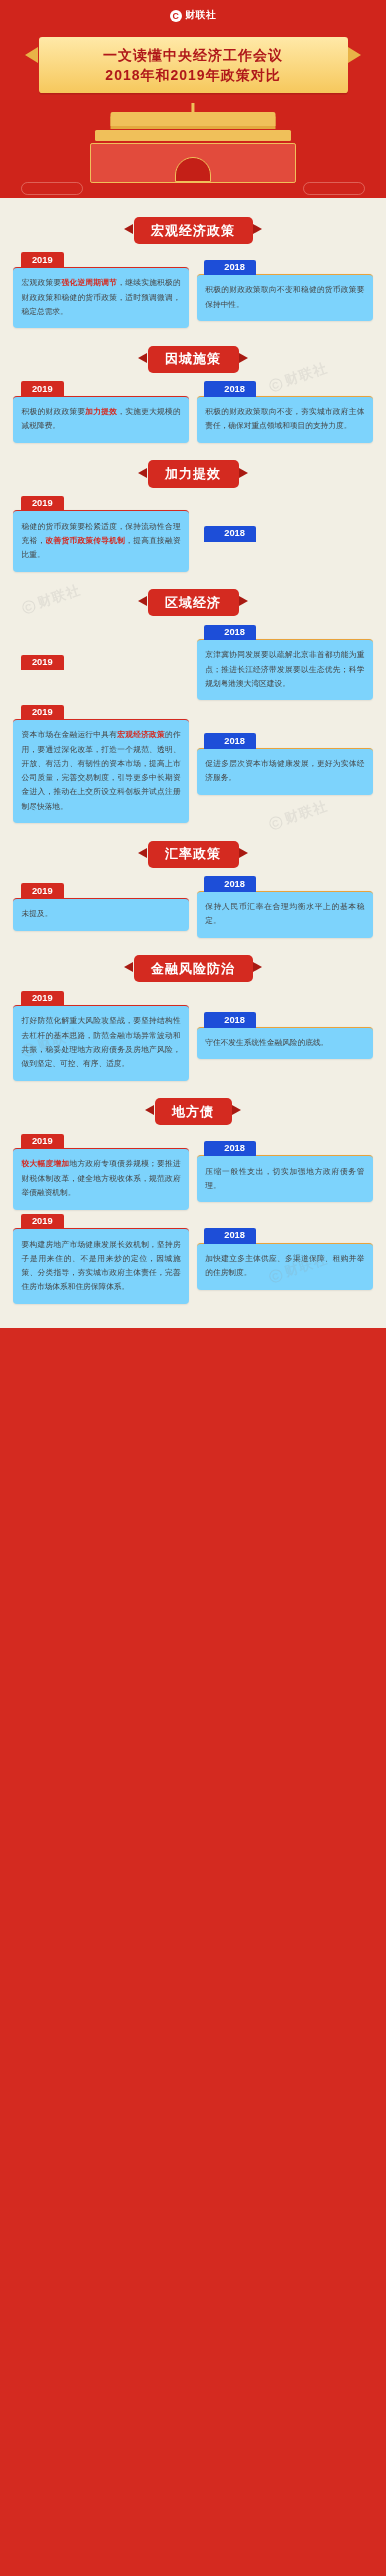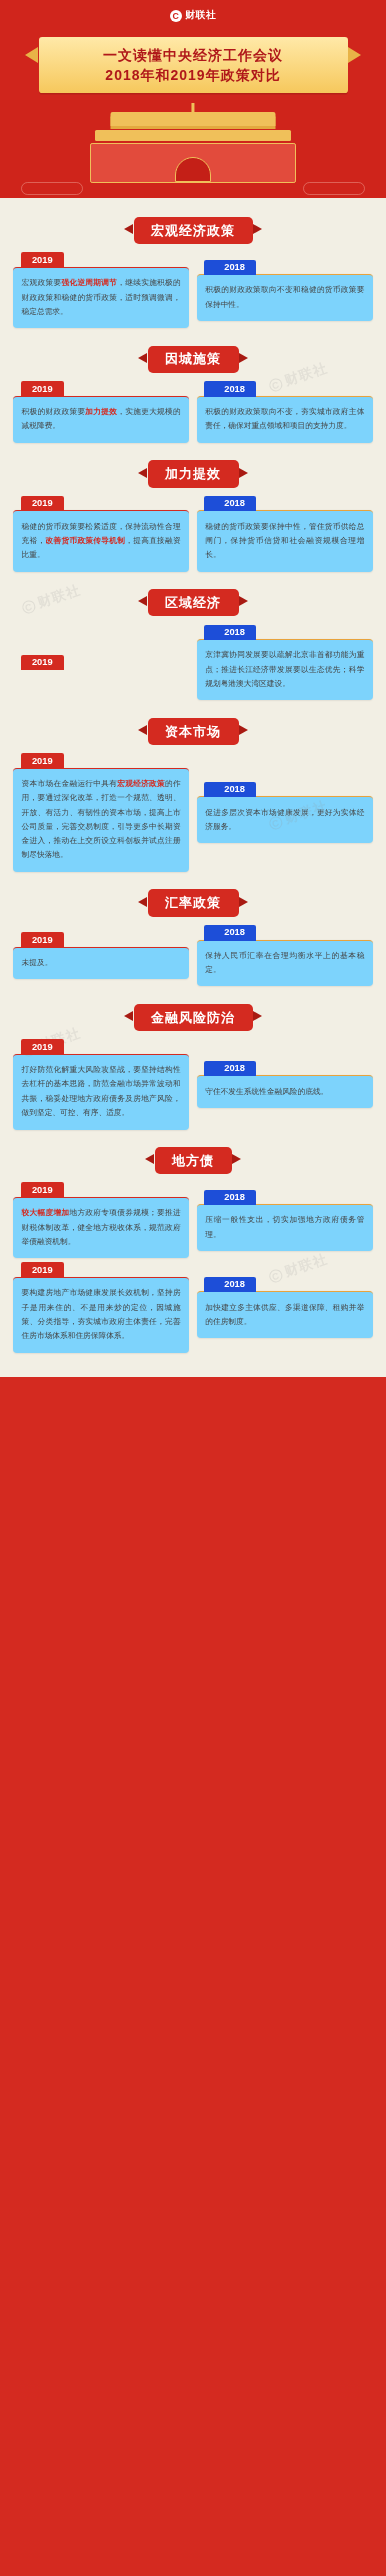--- a/index.html
+++ b/index.html
@@ -260,32 +260,31 @@
         <div class="sec-head"><span class="ribbon">因城施策</span></div>
         <div class="cols">
           <div class="col"><div class="year-tag year-2019">2019</div><div class="card left"><span>积极的财政政策要<span class="hl">加力提效</span>，实施更大规模的减税降费。</span></div></div>
           <div class="col"><div class="year-tag year-2018">2018</div><div class="card right"><span>积极的财政政策取向不变，夯实城市政府主体责任，确保对重点领域和项目的支持力度。</span></div></div>
         </div>
       </div>
       <div class="section">
         <div class="sec-head"><span class="ribbon">加力提效</span></div>
         <div class="cols">
           <div class="col"><div class="year-tag year-2019">2019</div><div class="card left"><span>稳健的货币政策要松紧适度，保持流动性合理充裕，<span class="hl">改善货币政策传导机制</span>，提高直接融资比重。</span></div></div>
-          <div class="col"><div class="year-tag year-2018">2018</div><div class="card right"><span>稳健的货币政策要保持中性，管住货币供给总闸门，保持货币信贷和社会融资规模合理增长。</span></div></div>
+          <div class="col"><div class="year-tag year-2018">2018</div></div>
         </div>
       </div>
       <div class="section">
         <div class="sec-head"><span class="ribbon">区域经济</span></div>
         <div class="cols">
           <div class="col"><div class="year-tag year-2019">2019</div></div>
           <div class="col"><div class="year-tag year-2018">2018</div><div class="card right"><span>京津冀协同发展要以疏解北京非首都功能为重点；推进长江经济带发展要以生态优先；科学规划粤港澳大湾区建设。</span></div></div>
         </div>
       </div>
       <div class="section">
-        <div class="sec-head"><span class="ribbon">资本市场</span></div>
         <div class="cols">
           <div class="col"><div class="year-tag year-2019">2019</div><div class="card left"><span>资本市场在金融运行中具有<span class="hl">宏观经济政策</span>的作用，要通过深化改革，打造一个规范、透明、开放、有活力、有韧性的资本市场，提高上市公司质量，完善交易制度，引导更多中长期资金进入，推动在上交所设立科创板并试点注册制尽快落地。</span></div></div>
           <div class="col"><div class="year-tag year-2018">2018</div><div class="card right"><span>促进多层次资本市场健康发展，更好为实体经济服务。</span></div></div>
         </div>
       </div>
       <div class="section">
         <div class="sec-head"><span class="ribbon">汇率政策</span></div>
         <div class="cols">
           <div class="col"><div class="year-tag year-2019">2019</div><div class="card left"><span>未提及。</span></div></div>
           <div class="col"><div class="year-tag year-2018">2018</div><div class="card right"><span>保持人民币汇率在合理均衡水平上的基本稳定。</span></div></div>

